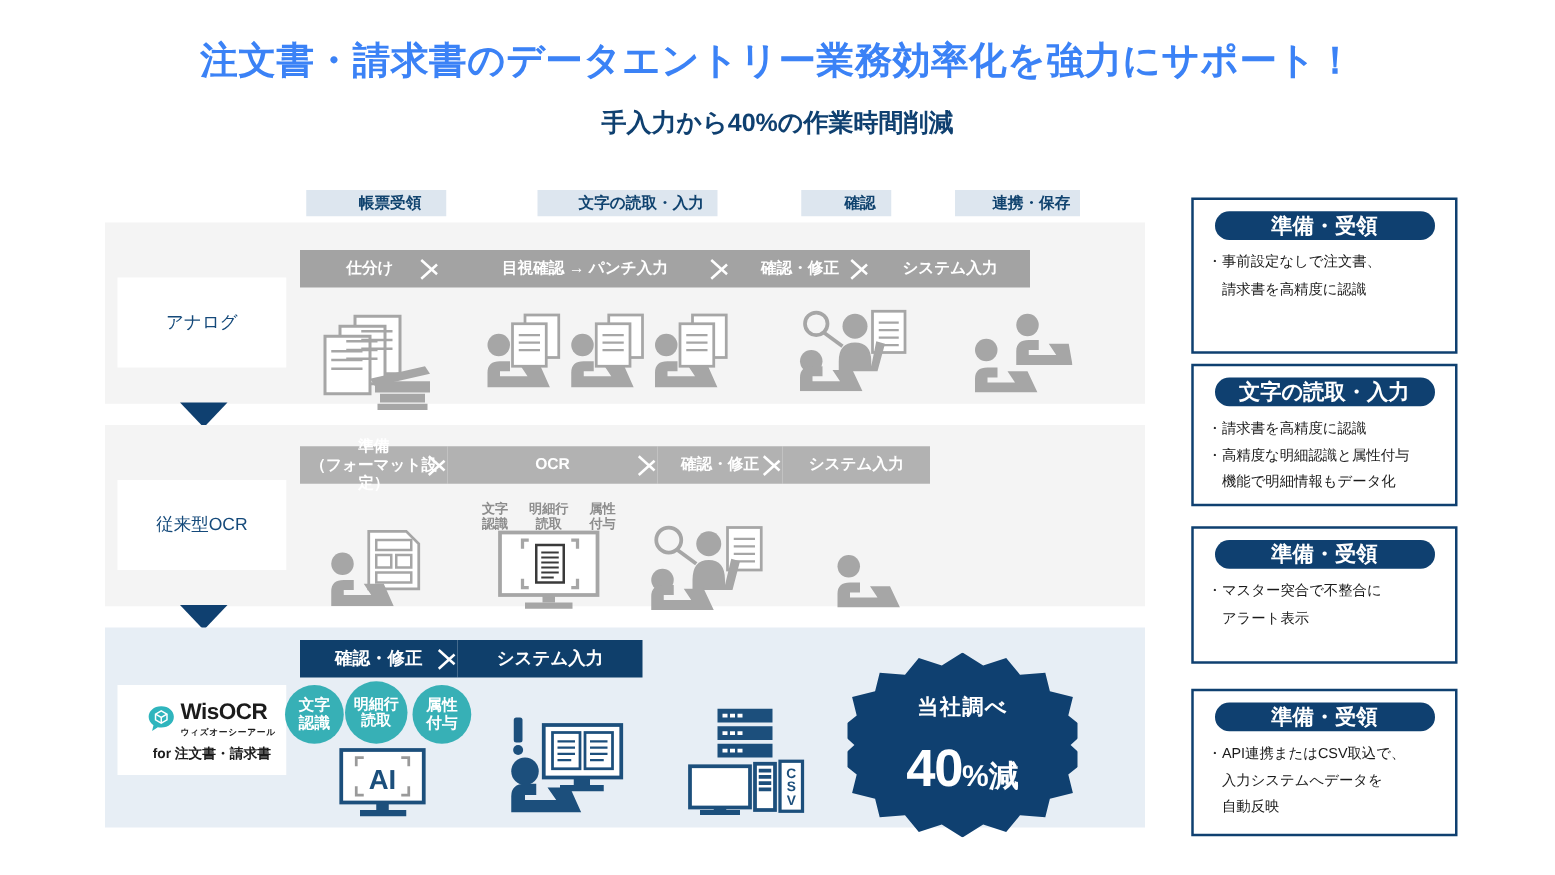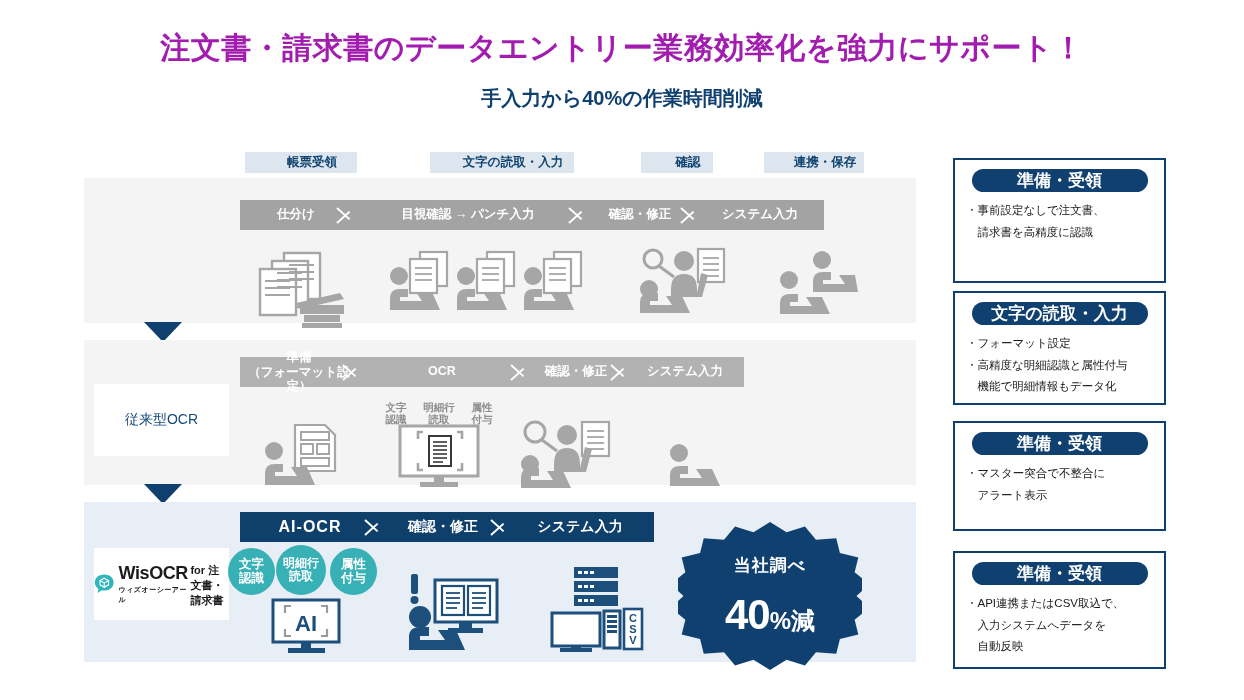--- a/index.html
+++ b/index.html
@@ -8,21 +8,21 @@
     background: #ffffff;
     font-family: "Liberation Sans", "DejaVu Sans", sans-serif;
     overflow: hidden;
   }
   .page { position: relative; width: 1244px; height: 700px; }
 
   
   .main-title {
     position: absolute; left: 0; top: 28px; width: 1244px;
     text-align: center;
-    font-size: 30px; font-weight: bold; color: #a21caf;
+    font-size: 30px; font-weight: bold; color: #3b82f6;
     letter-spacing: 0.5px;
   }
   .sub-title {
     position: absolute; left: 0; top: 85px; width: 1244px;
     text-align: center;
     font-size: 20px; font-weight: bold; color: #0f4070;
   }
 
   
   .col-head {
@@ -43,22 +43,22 @@
     background: #ffffff;
     display: flex; align-items: center; justify-content: center;
     font-size: 14px; color: #14497a;
   }
   .row-label-1 { top: 222px; }
   .row-label-2 { top: 384px; }
 
   .logo-box {
     position: absolute; left: 94px; top: 548px;
     width: 135px; height: 72px; background: #ffffff;
-    display: flex; flex-direction: row;
-    align-items: center; justify-content: center; gap: 1px;
+    display: flex; flex-direction: column;
+    align-items: center; justify-content: center; gap: 1px; padding-left: 16px;
   }
   .logo-row { display: flex; align-items: center; gap: 4px; }
   .logo-mark { width: 22px; height: 22px; }
   .logo-word { font-size: 18px; font-weight: bold; color: #1b1b1b; letter-spacing: -0.4px; }
   .logo-kana { font-size: 7px; font-weight: bold; color: #1b1b1b; letter-spacing: 0.5px; margin-top: 1px; }
   .logo-for { font-size: 11px; font-weight: bold; color: #1b1b1b; margin-top: 3px; }
 
   
   .down-arrow {
     position: absolute; left: 144px;
@@ -161,20 +161,21 @@
 
   <div class="main-title">注文書・請求書のデータエントリー業務効率化を強力にサポート！</div>
   <div class="sub-title">手入力から40%の作業時間削減</div>
 
   <div class="col-head" style="left:245px;width:112px">帳票受領</div>
   <div class="col-head" style="left:430px;width:144px">文字の読取・入力</div>
   <div class="col-head" style="left:641px;width:72px">確認</div>
   <div class="col-head" style="left:764px;width:100px">連携・保存</div>
 
   <div class="band band-1"></div>
+  <div class="row-label row-label-1">アナログ</div>
 
   <div class="chevstrip" style="left:240px;top:200px">
     <div class="chev gray" style="width:112px">
       <span>仕分け</span>
       <span class="sep"></span>
     </div>
     <div class="chev gray" style="width:232px">
       <span>目視確認 → パンチ入力</span>
       <span class="sep"></span>
     </div>
@@ -392,24 +393,20 @@
       </svg>
       <div>
         <div class="logo-word">WisOCR</div>
         <div class="logo-kana">ウィズオーシーアール</div>
       </div>
     </div>
     <div class="logo-for">for 注文書・請求書</div>
   </div>
 
   <div class="chevstrip" style="left:240px;top:512px">
-    <div class="chev navy" style="width:140px;font-size:16px;letter-spacing:1px">
-      <span>AI-OCR</span>
-      <span class="sep"></span>
-    </div>
     <div class="chev navy" style="width:126px;font-size:14px">
       <span>確認・修正</span>
       <span class="sep"></span>
     </div>
     <div class="chev navy" style="width:148px;font-size:14px">
       <span>システム入力</span>
     </div>
   </div>
 
   <div class="teal-circle" style="left:228px;top:548px">
@@ -507,21 +504,21 @@
     <div class="panel-head">準備・受領</div>
     <div class="panel-body">
       <div class="panel-line">・事前設定なしで注文書、</div>
       <div class="panel-line">　請求書を高精度に認識</div>
     </div>
   </div>
 
   <div class="panel panel-2">
     <div class="panel-head">文字の読取・入力</div>
     <div class="panel-body">
-      <div class="panel-line">・フォーマット設定</div>
+      <div class="panel-line">・請求書を高精度に認識</div>
       <div class="panel-line">・高精度な明細認識と属性付与</div>
       <div class="panel-line">　機能で明細情報もデータ化</div>
     </div>
   </div>
 
   <div class="panel panel-3">
     <div class="panel-head">準備・受領</div>
     <div class="panel-body">
       <div class="panel-line">・マスター突合で不整合に</div>
       <div class="panel-line">　アラート表示</div>

